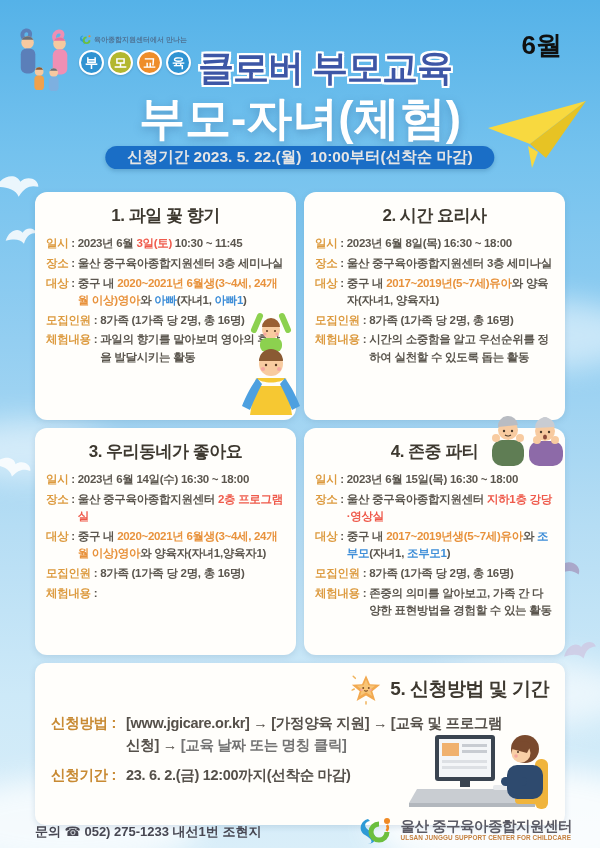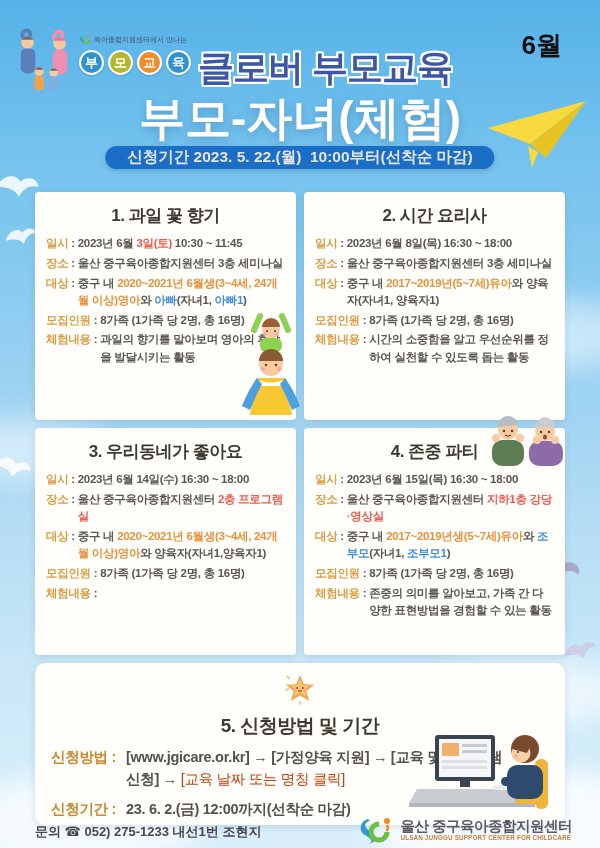--- a/index.html
+++ b/index.html
@@ -37,38 +37,38 @@
 
   .plane { position:absolute; right:12px; top:98px; }
 
   .pill { position:absolute; top:146px; left:50%; transform:translateX(-50%);
     background:#1a6ec6; color:#e5e5e5; font-weight:700; font-size:15.5px;
     padding:1px 22px; border-radius:22px; white-space:pre; box-shadow:0 2px 4px rgba(20,70,120,.25); }
 
   
   .cards { position:absolute; top:192px; left:35px; width:530px;
     display:grid; grid-template-columns:261px 261px; grid-template-rows:228px 227px; gap:8px; }
-  .card { position:relative; background:#fffefb; border-radius:4px; padding:9px 11px 8px;
+  .card { position:relative; background:#fffefb; border-radius:12px; padding:9px 11px 8px;
     box-shadow:0 2px 6px rgba(70,110,150,.18); }
   .card-title { text-align:center; font-size:17px; font-weight:800; color:#3e3930; margin:3px 0 8px; letter-spacing:-.5px; }
   .row { display:flex; font-size:11.5px; line-height:1.5; color:#5b564e; font-weight:600; margin-bottom:2.5px; letter-spacing:-.3px; }
   .row-label { color:#dd9b40; font-weight:800; white-space:nowrap; }
   .row-sep { white-space:pre; }
   .row-value { flex:1; }
   .seg-red { color:#ef5a4b; }
   .seg-blue { color:#3e8ed8; }
-  .seg-green { color:#c2410c; font-weight:400; }
+  .seg-green { color:#737373; font-weight:700; }
   .seg-accent { color:#e8923c; font-weight:800; }
   .illu-dad { position:absolute; right:-8px; bottom:4px; z-index:3; }
   .illu-grand { position:absolute; right:-6px; top:-14px; z-index:3; }
 
   
   .apply { position:absolute; top:663px; left:35px; width:530px; height:162px;
     background:#fffefb; border-radius:10px; padding:8px 16px; box-shadow:0 2px 6px rgba(70,110,150,.18); }
-  .apply-title { display:flex; align-items:center; justify-content:space-between; gap:8px; margin-top:2px;flex-direction:column; }
+  .apply-title { display:flex; align-items:center; justify-content:flex-end; gap:8px; margin-top:2px; }
   .apply-title h3 { font-size:19px; font-weight:800; color:#3e3930; letter-spacing:-.5px; }
   .apply-row { display:flex; font-size:14.5px; font-weight:700; line-height:1.55; margin-top:7px; letter-spacing:-.3px; }
   .apply-label { color:#c88a33; white-space:nowrap; margin-right:10px; }
   .apply-value { color:#55504a; flex:1; }
   .apply-value .pline { margin-bottom:4px; }
   .illu-computer { position:absolute; right:8px; bottom:4px; }
 
   
   .contact { position:absolute; left:35px; bottom:7px; font-size:13px; font-weight:700; color:#474752;text-align:center; }
   .org { position:absolute; right:28px; bottom:3px; display:flex; align-items:center; gap:6px; }

